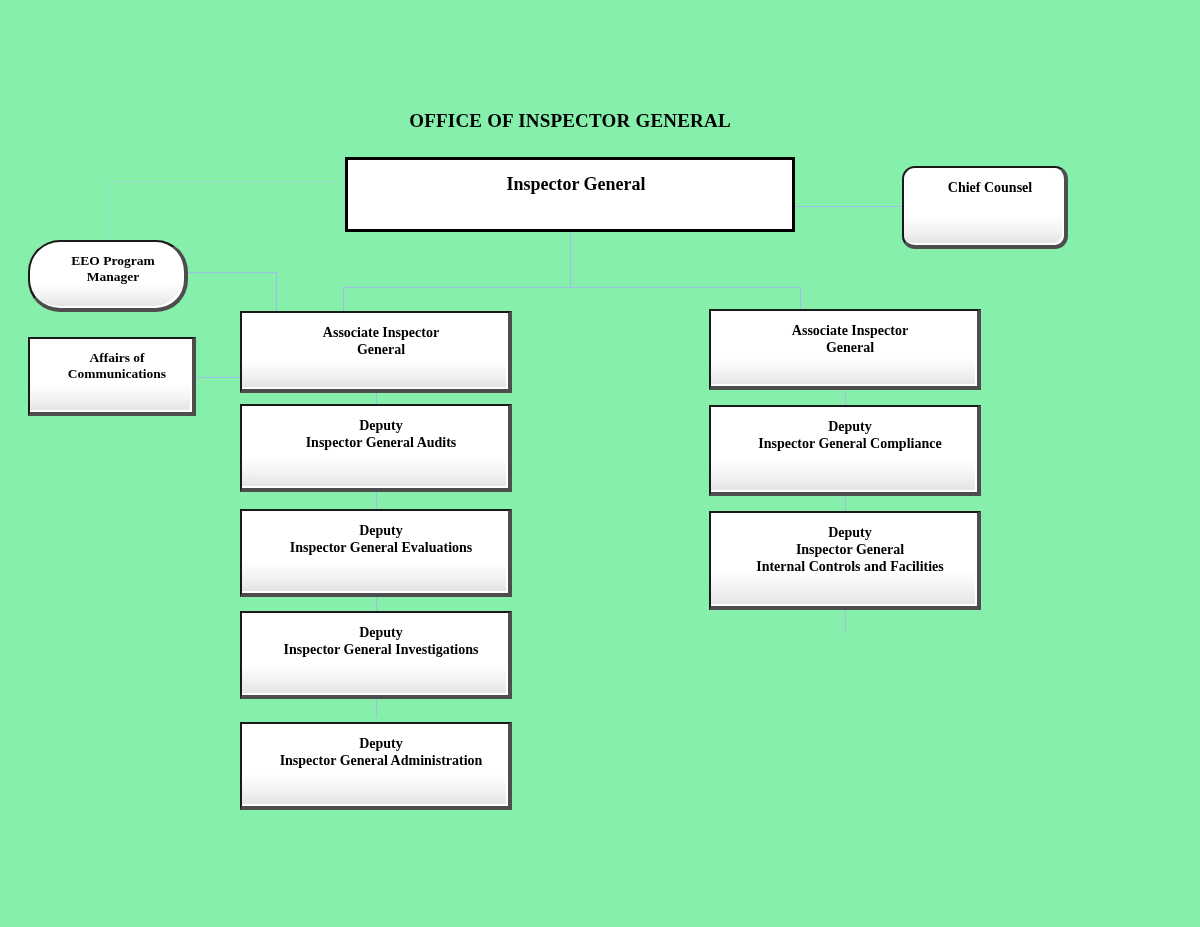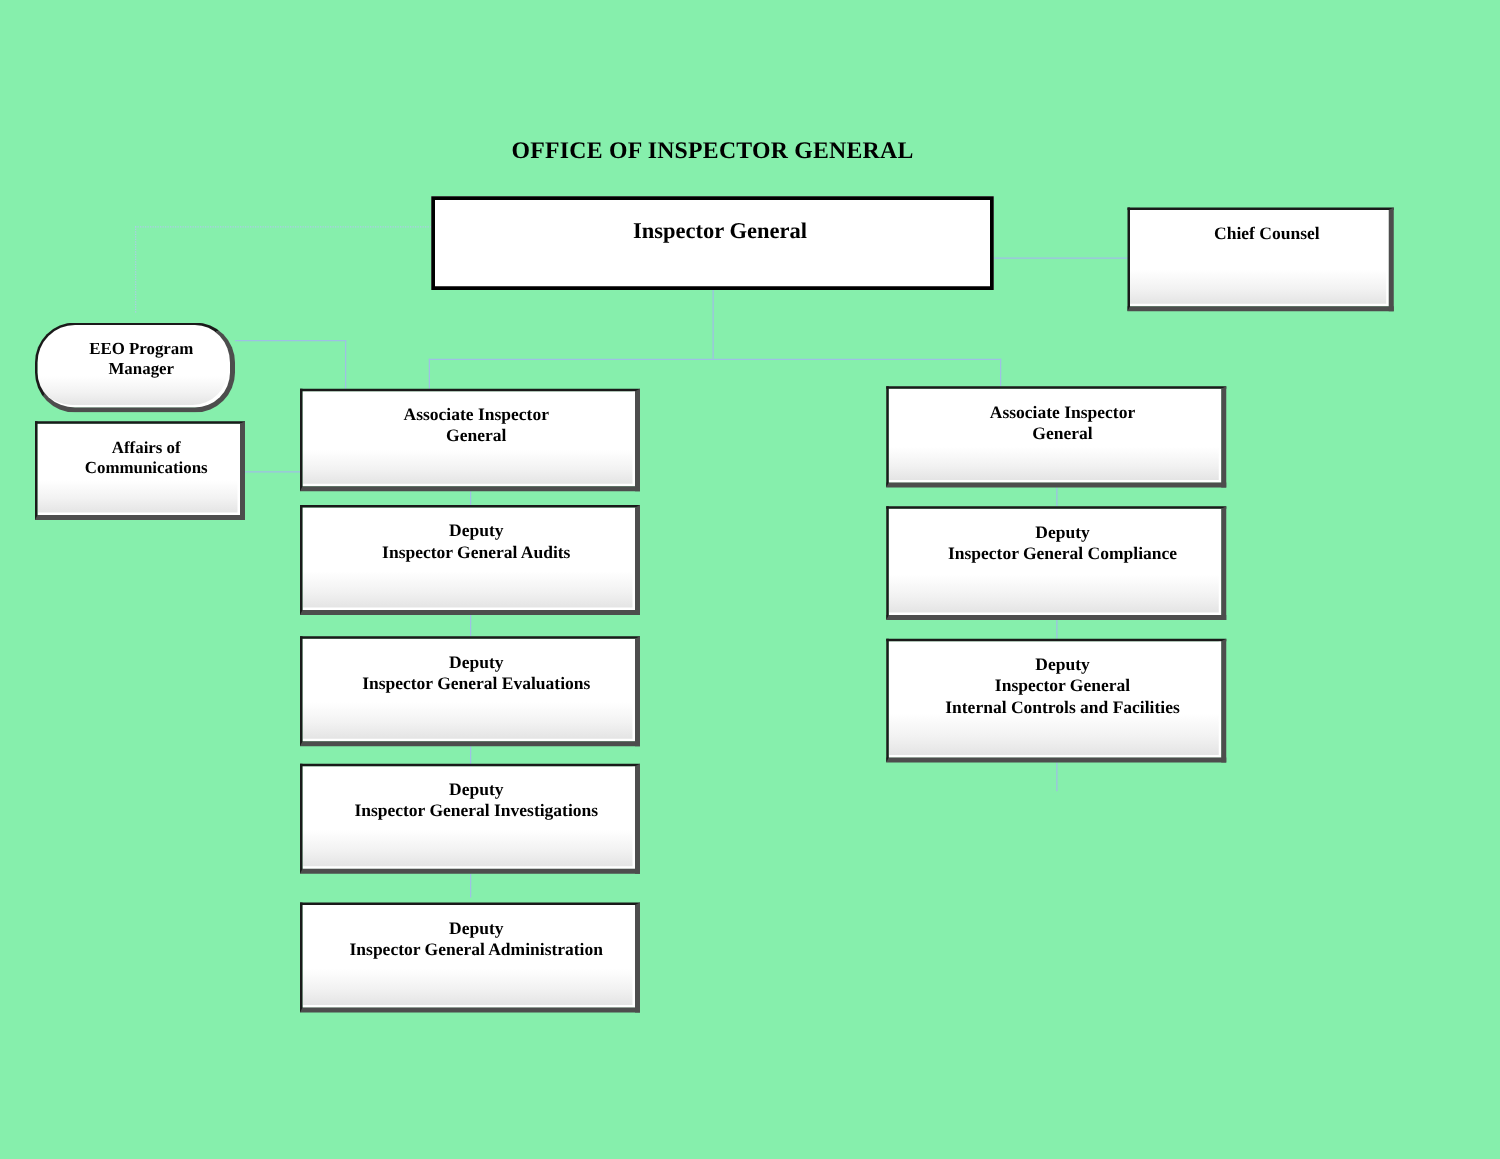--- a/index.html
+++ b/index.html
@@ -132,25 +132,25 @@
   <div class="conn v" style="left:376px; top:699px; height:19px;"></div>
 
   <div class="conn v" style="left:845px; top:390px; height:15px;"></div>
   <div class="conn v" style="left:845px; top:496px; height:15px;"></div>
   <div class="conn v" style="left:845px; top:610px; height:23px;"></div>
 
   <div class="node root" style="left:345px; top:157px; width:450px; height:75px;">
     <span class="node-label">Inspector General</span>
   </div>
 
-  <div class="node boxed" style="left:902px; top:166px; width:213px; height:83px;">
+  <div class="node boxed" style="left:902px; top:166px; width:166px; height:83px;border-radius:13px;">
     <span class="node-label">Chief Counsel</span>
   </div>
 
-  <div class="node boxed small" style="left:28px; top:258px; width:160px; height:72px;border-radius:32px;">
+  <div class="node boxed small" style="left:28px; top:240px; width:160px; height:72px;border-radius:32px;">
     <span class="node-label">EEO Program
 Manager</span>
   </div>
 
   <div class="node boxed small" style="left:28px; top:337px; width:168px; height:79px;">
     <span class="node-label">Affairs of
 Communications</span>
   </div>
 
   <div class="node boxed" style="left:240px; top:311px; width:272px; height:82px;">

